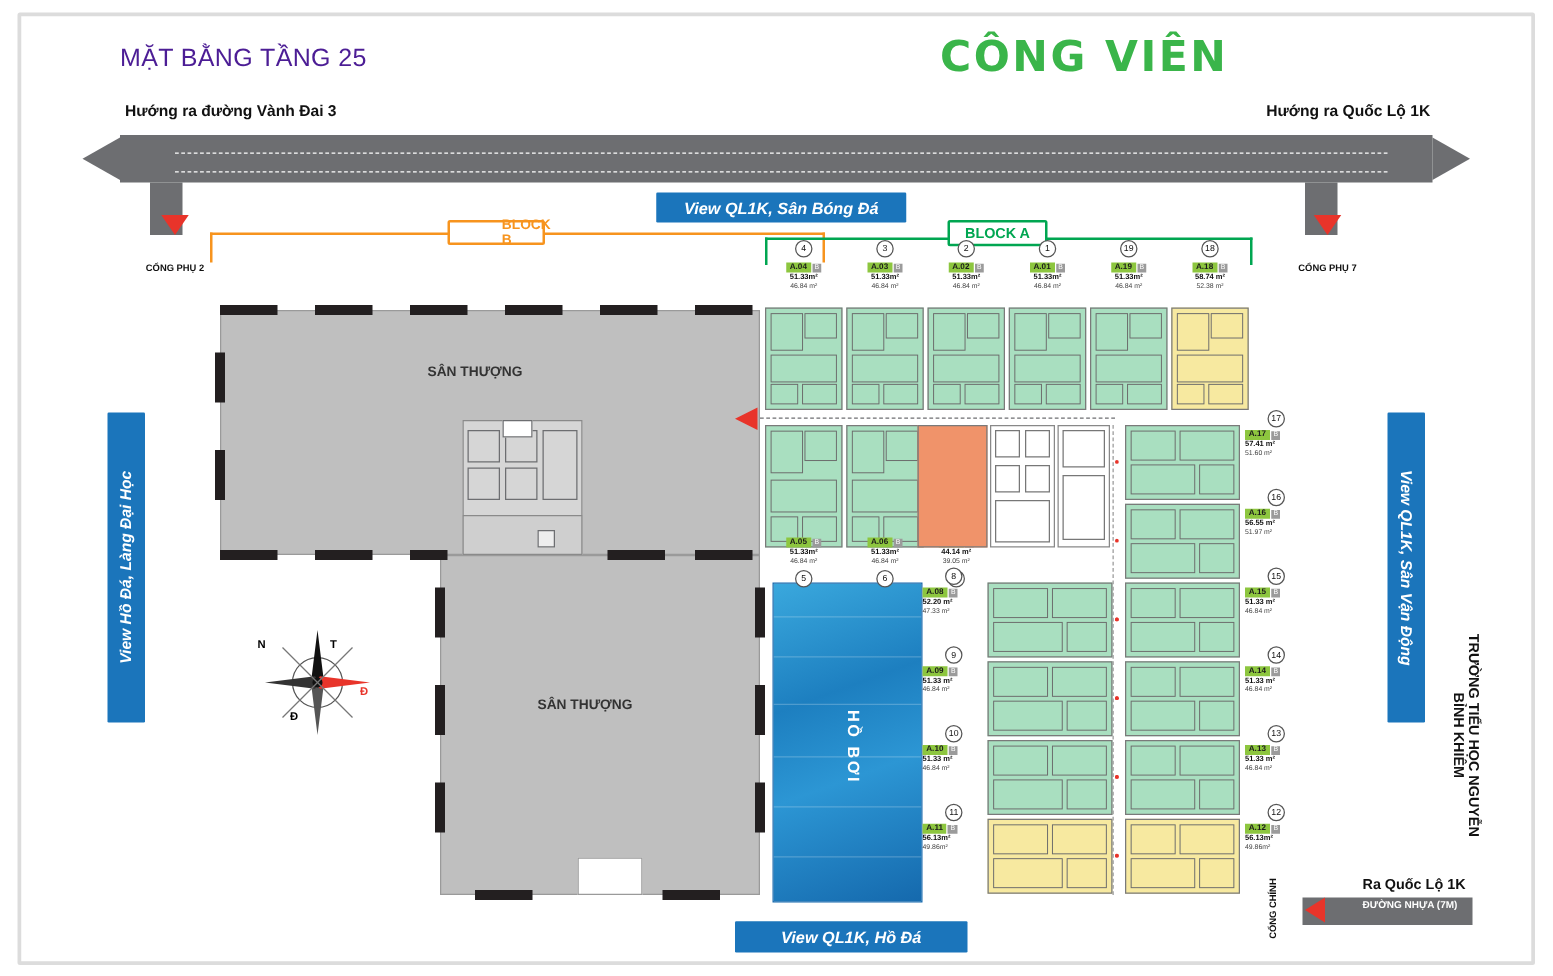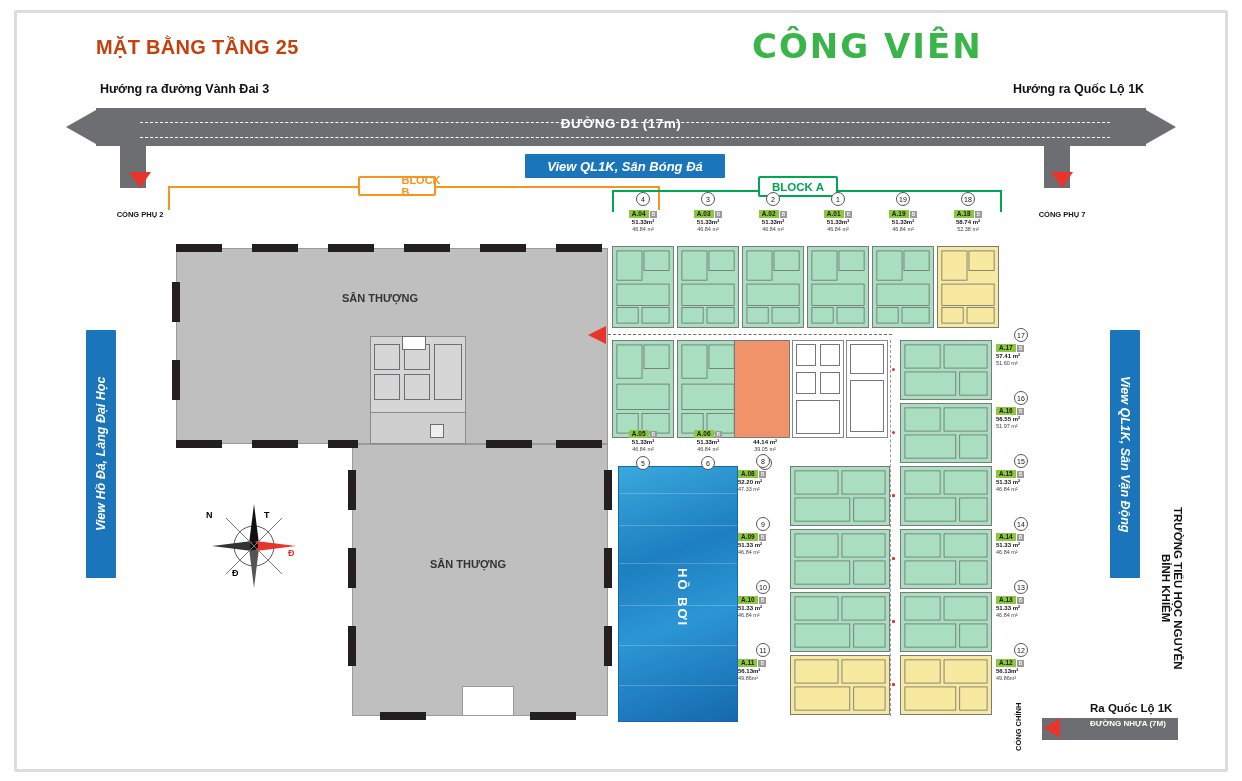--- a/index.html
+++ b/index.html
@@ -10,21 +10,21 @@
     background:#ffffff;
     overflow:hidden;
   }
   #stage { position:relative; width:1242px; height:781px; background:#fff; }
   .frame { position:absolute; left:14px; top:10px; width:1214px; height:762px; border:3px solid #dcdcdc; border-radius:2px; }
 
   .abs { position:absolute; }
 
   
   .title-floor {
-    left:96px; top:36px; font-size:20px; font-weight:bold; color:#c2410c; letter-spacing:.3px;
+    left:96px; top:36px; font-size:20px; font-weight:normal; color:#4c1d95; letter-spacing:.3px;
   }
   .title-park {
     left:752px; top:26px; font-size:34px; font-weight:bold; color:#3ab54a;
     font-family:"DejaVu Sans", sans-serif; letter-spacing:2px;
   }
   .lbl-vd3 { left:100px; top:82px; font-size:12.5px; font-weight:bold; color:#111; }
   .lbl-ql1k { left:1013px; top:82px; font-size:12.5px; font-weight:bold; color:#111; }
 
   
   .road-bar {
@@ -178,40 +178,40 @@
   <div class="abs title-floor">MẶT BẰNG TẦNG 25</div>
   <div class="abs title-park">CÔNG VIÊN</div>
   <div class="abs lbl-vd3">Hướng ra đường Vành Đai 3</div>
   <div class="abs lbl-ql1k">Hướng ra Quốc Lộ 1K</div>
 
   <div class="abs arrow-left"></div>
   <div class="abs arrow-right"></div>
   <div class="abs road-bar"></div>
   <div class="abs road-dash-top"></div>
   <div class="abs road-dash-bot"></div>
-  <div class="abs road-bar-label">ĐƯỜNG D1 (17m)</div>
   <div class="abs road-stub-l"></div>
   <div class="abs road-stub-r"></div>
 
   <div class="abs" style="left:129px; top:172px;">
     <div class="gate-arrow"></div>
   </div>
   <div class="abs gate-lbl" style="left:108px; top:210px; width:64px;">CỔNG PHỤ 2</div>
 
   <div class="abs" style="left:1051px; top:172px;">
     <div class="gate-arrow"></div>
   </div>
   <div class="abs gate-lbl" style="left:1030px; top:210px; width:64px;">CỔNG PHỤ 7</div>
 
   <div class="abs block-b-line"></div>
   <div class="abs block-b-tag">BLOCK B</div>
   <div class="abs block-a-line"></div>
   <div class="abs block-a-tag">BLOCK A</div>
 
   <div class="abs banner banner-top">View QL1K, Sân Bóng Đá</div>
+  <div class="abs banner banner-bottom">View QL1K, Hồ Đá</div>
   <div class="abs banner banner-left">View Hồ Đá, Làng Đại Học</div>
   <div class="abs banner banner-right">View QL1K, Sân Vận Động</div>
   <div class="abs school-label">TRƯỜNG TIỂU HỌC NGUYỄN BỈNH KHIÊM</div>
 
   <div class="abs slab" style="left:176px; top:248px; width:432px; height:196px;"></div>
   <div class="abs slab-label abs" style="left:342px; top:292px;">SÂN THƯỢNG</div>
 
   <div class="abs slab" style="left:352px; top:444px; width:256px; height:272px;"></div>
   <div class="abs slab-label abs" style="left:430px; top:558px;">SÂN THƯỢNG</div>
   <div class="abs" style="left:462px; top:686px; width:52px; height:30px; background:#fff; border:1px solid #9a9a9a;"></div>

